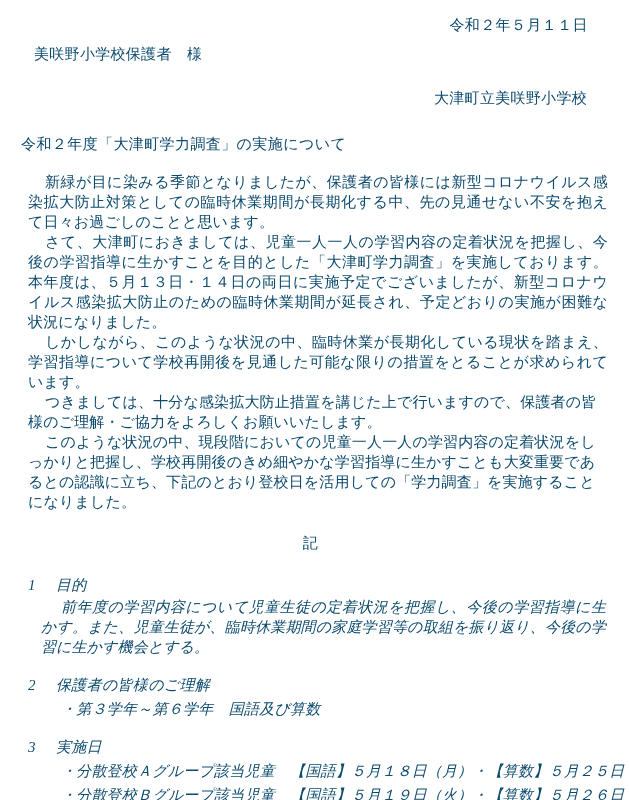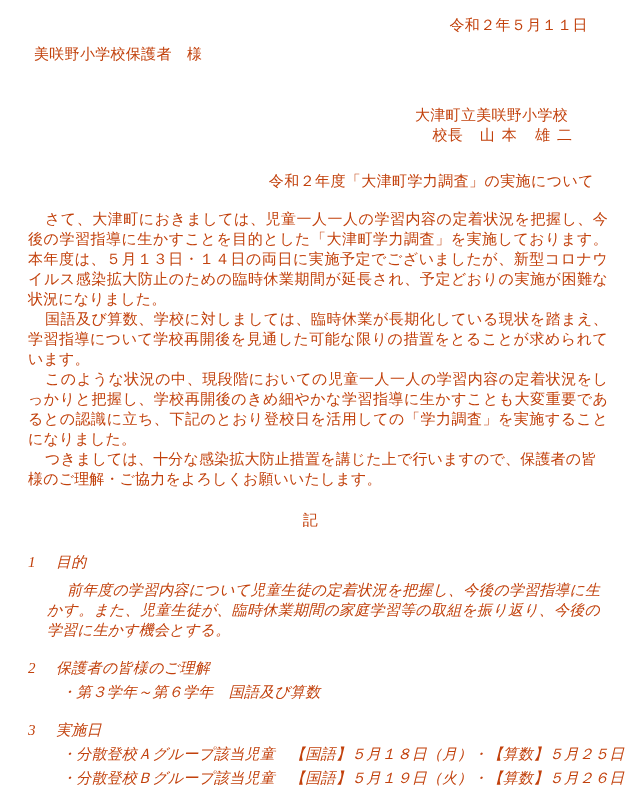--- a/index.html
+++ b/index.html
@@ -6,21 +6,21 @@
     margin: 0;
     padding: 0;
     background: #ffffff;
   }
 
   .page {
     position: relative;
     width: 629px;
     height: 800px;
     background: #ffffff;
-    color: #c2410c;
+    color: #0c4a6e;
     font-family: "Liberation Serif", "DejaVu Serif", serif;
     font-size: 15px;
     line-height: 20px;
     overflow: hidden;
     box-sizing: border-box;
     padding: 0 21px;
   }
 
   
   .doc-date {
@@ -30,42 +30,42 @@
     white-space: nowrap;
   }
 
   .addressee {
     margin: 9px 0 4px 13px;
     letter-spacing: 0.3px;
     white-space: nowrap;
   }
 
   .issuer-block {
-    margin-top: 41px;
+    margin-top: 24px;
     padding-right: 21px;
-    text-align: center;
+    text-align: right;
   }
   .issuer-line {
     white-space: nowrap;
     letter-spacing: 0.3px;
   }
   .issuer-school {
     margin-left: 375px;
   }
   .issuer-principal {
     margin-left: 398px;
     letter-spacing: 1.6px;
   }
   .principal-title {
     letter-spacing: 0.4px;
   }
 
   
   .doc-title {
-    text-align: right;
+    text-align: left;
     margin-top: 26px;
     letter-spacing: 0.4px;
     white-space: nowrap;
     padding-right: 14px;
   }
 
   
   .body-block {
     margin-top: 18px;
     padding: 0 0 0 7px;
@@ -107,21 +107,21 @@
     letter-spacing: 0.3px;
   }
   .item-num {
     display: inline-block;
     width: 31px;
     padding-left: 3px;
     box-sizing: border-box;
   }
 
   .item-para {
-    margin: 8px;
+    margin: 2px;
     padding-left: 14px;
     text-indent: 20px;
     text-align: justify;
     text-justify: inter-character;
     letter-spacing: 0.1px;
   }
 
   .bullet-line {
     margin: 4px;
     padding-left: 32px;
@@ -136,30 +136,30 @@
 <body>
 
 <div class="page">
 
   <div class="doc-date">令和２年５月１１日</div>
 
   <div class="addressee">美咲野小学校保護者　様</div>
 
   <div class="issuer-block">
     <div class="issuer-line issuer-school">大津町立美咲野小学校</div>
-    <div class="issuer-line issuer-principal"><span class="principal-title">校長</span>　<span>山 本　雄 二</span></div>
   </div>
 
   <div class="doc-title">令和２年度「大津町学力調査」の実施について</div>
 
   <div class="body-block">
+    <p class="para">新緑が目に染みる季節となりましたが、保護者の皆様には新型コロナウイルス感染拡大防止対策としての臨時休業期間が長期化する中、先の見通せない不安を抱えて日々お過ごしのことと思います。</p>
     <p class="para">さて、大津町におきましては、児童一人一人の学習内容の定着状況を把握し、今後の学習指導に生かすことを目的とした「大津町学力調査」を実施しております。本年度は、５月１３日・１４日の両日に実施予定でございましたが、新型コロナウイルス感染拡大防止のための臨時休業期間が延長され、予定どおりの実施が困難な状況になりました。</p>
-    <p class="para">国語及び算数、学校に対しましては、臨時休業が長期化している現状を踏まえ、学習指導について学校再開後を見通した可能な限りの措置をとることが求められています。</p>
+    <p class="para">しかしながら、このような状況の中、臨時休業が長期化している現状を踏まえ、学習指導について学校再開後を見通した可能な限りの措置をとることが求められています。</p>
+    <p class="para para-last-left">つきましては、十分な感染拡大防止措置を講じた上で行いますので、保護者の皆様のご理解・ご協力をよろしくお願いいたします。</p>
     <p class="para">このような状況の中、現段階においての児童一人一人の学習内容の定着状況をしっかりと把握し、学校再開後のきめ細やかな学習指導に生かすことも大変重要であるとの認識に立ち、下記のとおり登校日を活用しての「学力調査」を実施することになりました。</p>
-    <p class="para para-last-left">つきましては、十分な感染拡大防止措置を講じた上で行いますので、保護者の皆様のご理解・ご協力をよろしくお願いいたします。</p>
   </div>
 
   <div class="ki-mark">記</div>
 
   <div class="items">
 
     <div class="item">
       <div class="item-head"><span class="item-num">1</span><span>目的</span></div>
       <p class="item-para">前年度の学習内容について児童生徒の定着状況を把握し、今後の学習指導に生かす。また、児童生徒が、臨時休業期間の家庭学習等の取組を振り返り、今後の学習に生かす機会とする。</p>
     </div>

